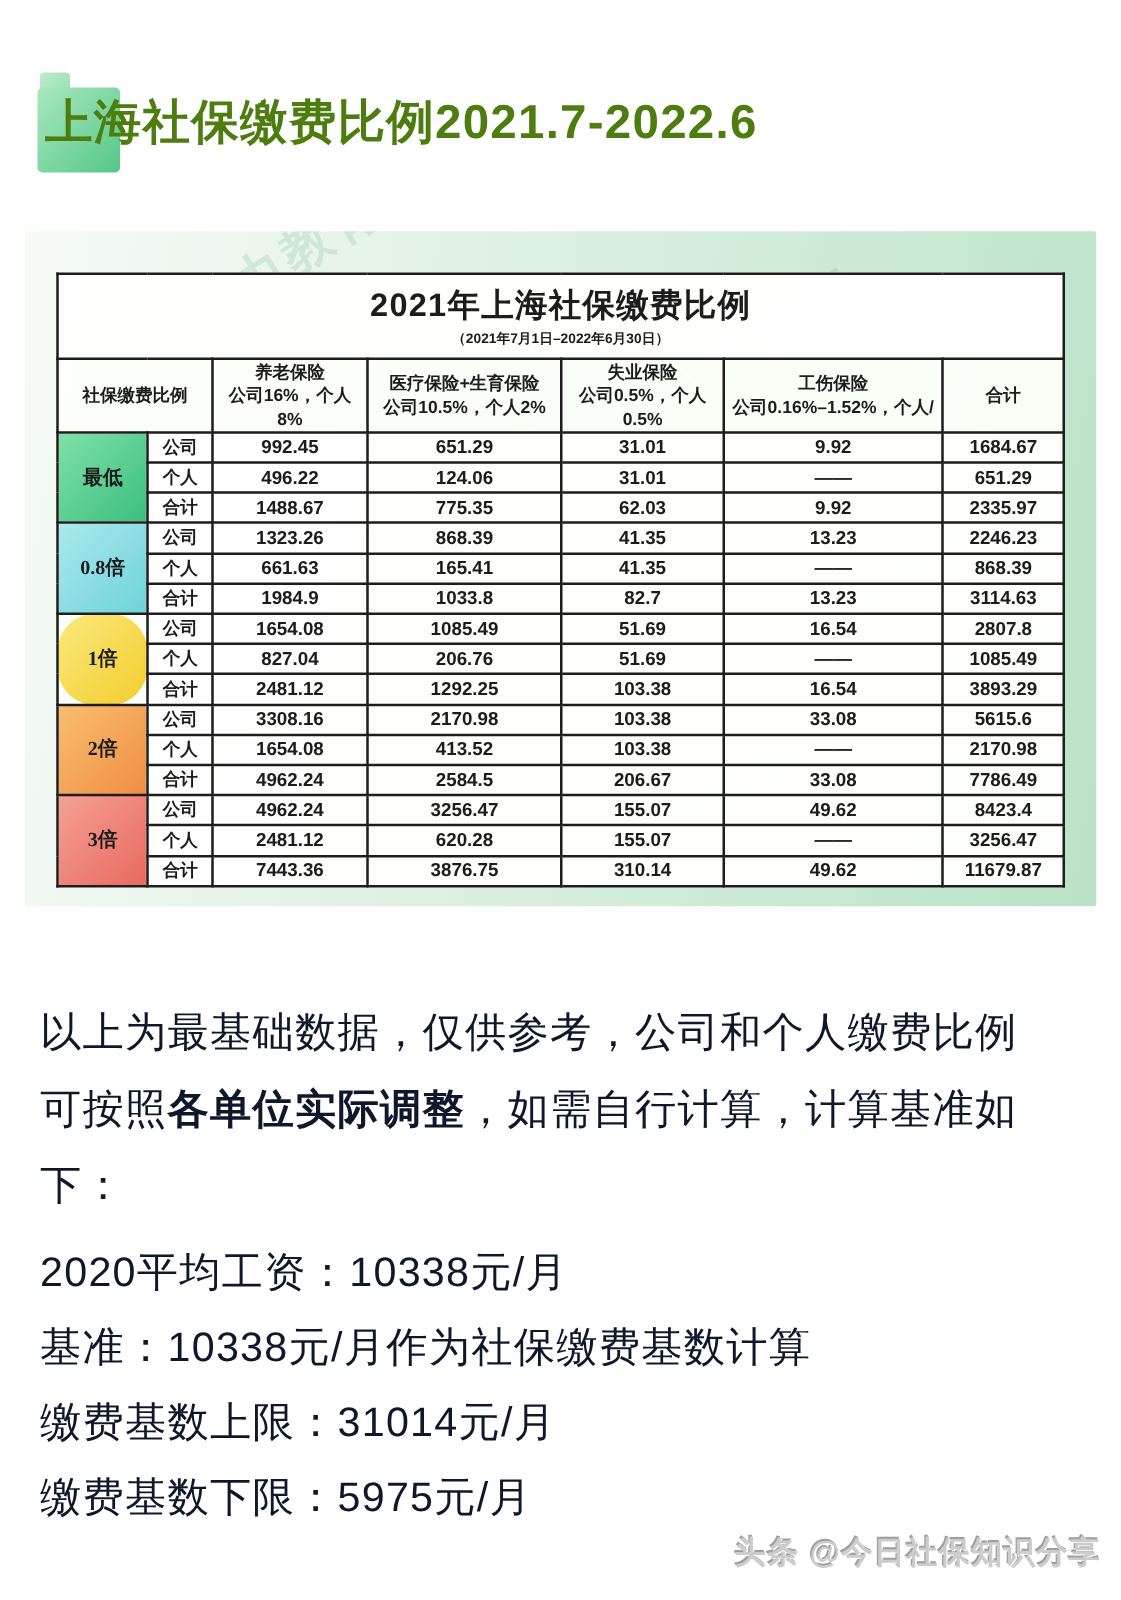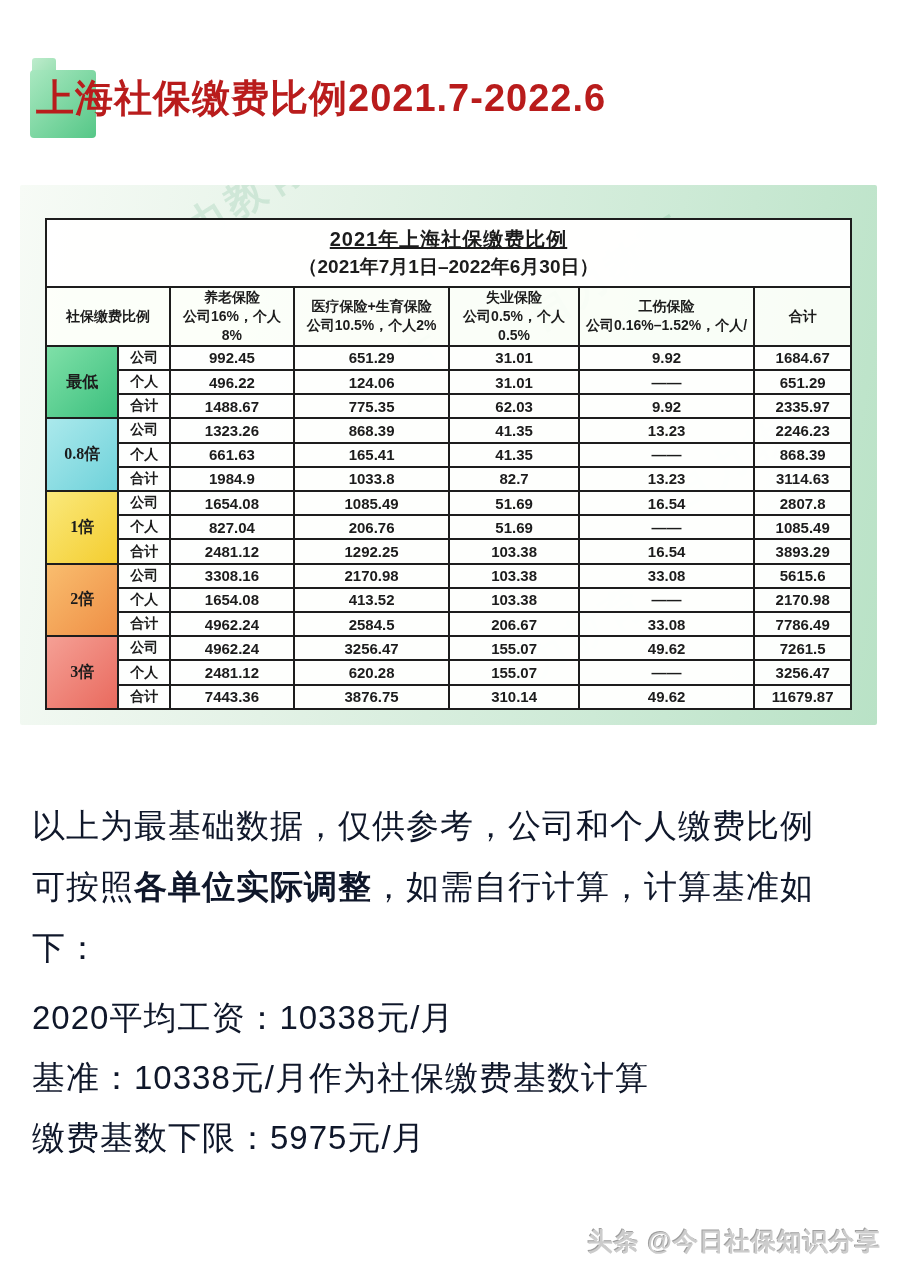--- a/index.html
+++ b/index.html
@@ -24,21 +24,21 @@
     background: linear-gradient(135deg, #bfeccd, #8fdcab);
     border-radius: 3px;
   }
   .deco-big {
     position: absolute; top: 12px; left: 0; width: 66px; height: 68px;
     background: linear-gradient(135deg, #a9e8c0, #55c787);
     border-radius: 4px;
   }
   .page-title {
     position: relative; z-index: 2;
-    font-size: 38px; font-weight: 700; color: #b91c1c;
+    font-size: 38px; font-weight: 700; color: #4d7c0f;
     letter-spacing: 1px; line-height: 80px;
   }
 
   
   .panel {
     position: absolute; top: 185px; left: 20px;
     width: 857px; height: 540px;
     background: linear-gradient(100deg, #f7fbf6 0%, #e3f2e6 35%, #cdead6 70%, #b9e2c6 100%);
     border-radius: 2px;
     overflow: hidden;
@@ -59,30 +59,30 @@
     background: rgba(253, 255, 250, 0.92);
     table-layout: fixed;
   }
   table.soc td, table.soc th {
     border: 2px solid #1d1d1d;
     text-align: center; vertical-align: middle;
     padding: 0 2px;
     overflow: hidden;
   }
   .tbl-title-cell { height: 67px; background: rgba(255,255,255,0.85); }
-  .tbl-title { font-size: 20px; font-weight: 700; letter-spacing: 1px; text-decoration: underline; }
-  .tbl-subtitle { font-size: 19px; font-weight: 700; margin-top: 1px; }
+  .tbl-title { font-size: 26px; font-weight: 700; letter-spacing: 1px; }
+  .tbl-subtitle { font-size: 11px; font-weight: 700; margin-top: 1px; }
   .col-head { height: 53px; font-size: 14px; font-weight: 700; line-height: 1.35; }
   .col-head .rates { font-weight: 700; }
   td.num, td.sub { height: 24px; font-size: 15px; font-weight: 700; background: rgba(255,255,255,0.75); }
   td.sub { font-size: 14px; margin-left: 28px; }
   td.grp { font-size: 16px; font-weight: 700; font-family: Liberation Serif, serif; }
   .g0 { background: linear-gradient(135deg, #7fe0a8, #3cc07e); }
   .g1 { background: linear-gradient(135deg, #abe9ec, #6fd2da); }
-  .g2 { background: linear-gradient(135deg, #fae97c, #f4cd2f); }
+  .g2 { background: linear-gradient(135deg, #fae97c, #f4cd2f); border-radius: 30px; }
   .g3 { background: linear-gradient(135deg, #f9bd6e, #ef8f46); }
   .g4 { background: linear-gradient(135deg, #f5a095, #e96a5e); margin-left: 25px; }
 
   
   .notes {
     position: absolute; top: 795px; left: 32px; width: 840px;
     font-size: 33px; color: #0f172a; letter-spacing: 1px;
   }
   .notes p.para { line-height: 61px; font-weight: 400; }
   .notes p.para b { font-weight: 800; text-align: center; }
@@ -260,21 +260,21 @@
         <td class="num">7786.49</td>
       </tr>
 
       <tr>
         <td class="grp g4" rowspan="3">3倍</td>
         <td class="sub">公司</td>
         <td class="num">4962.24</td>
         <td class="num">3256.47</td>
         <td class="num">155.07</td>
         <td class="num">49.62</td>
-        <td class="num">7261.5</td>
+        <td class="num">8423.4</td>
       </tr>
       <tr>
         <td class="sub">个人</td>
         <td class="num">2481.12</td>
         <td class="num">620.28</td>
         <td class="num">155.07</td>
         <td class="num">——</td>
         <td class="num">3256.47</td>
       </tr>
       <tr>
@@ -287,16 +287,17 @@
       </tr>
     </tbody>
   </table>
 </div>
 
 <div class="notes">
   <p class="para"><span>以上为最基础数据，仅供参考，公司和个人缴费比例</span><br><span>可按照</span><b>各单位实际调整</b><span>，如需自行计算，计算基准如</span><br><span>下：</span></p>
   <div class="spacer"></div>
   <p class="fact">2020平均工资：10338元/月</p>
   <p class="fact">基准：10338元/月作为社保缴费基数计算</p>
+  <p class="fact">缴费基数上限：31014元/月</p>
   <p class="fact">缴费基数下限：5975元/月</p>
 </div>
 
 <div class="footer-wm">头条 @今日社保知识分享</div>
 
 </body></html>

